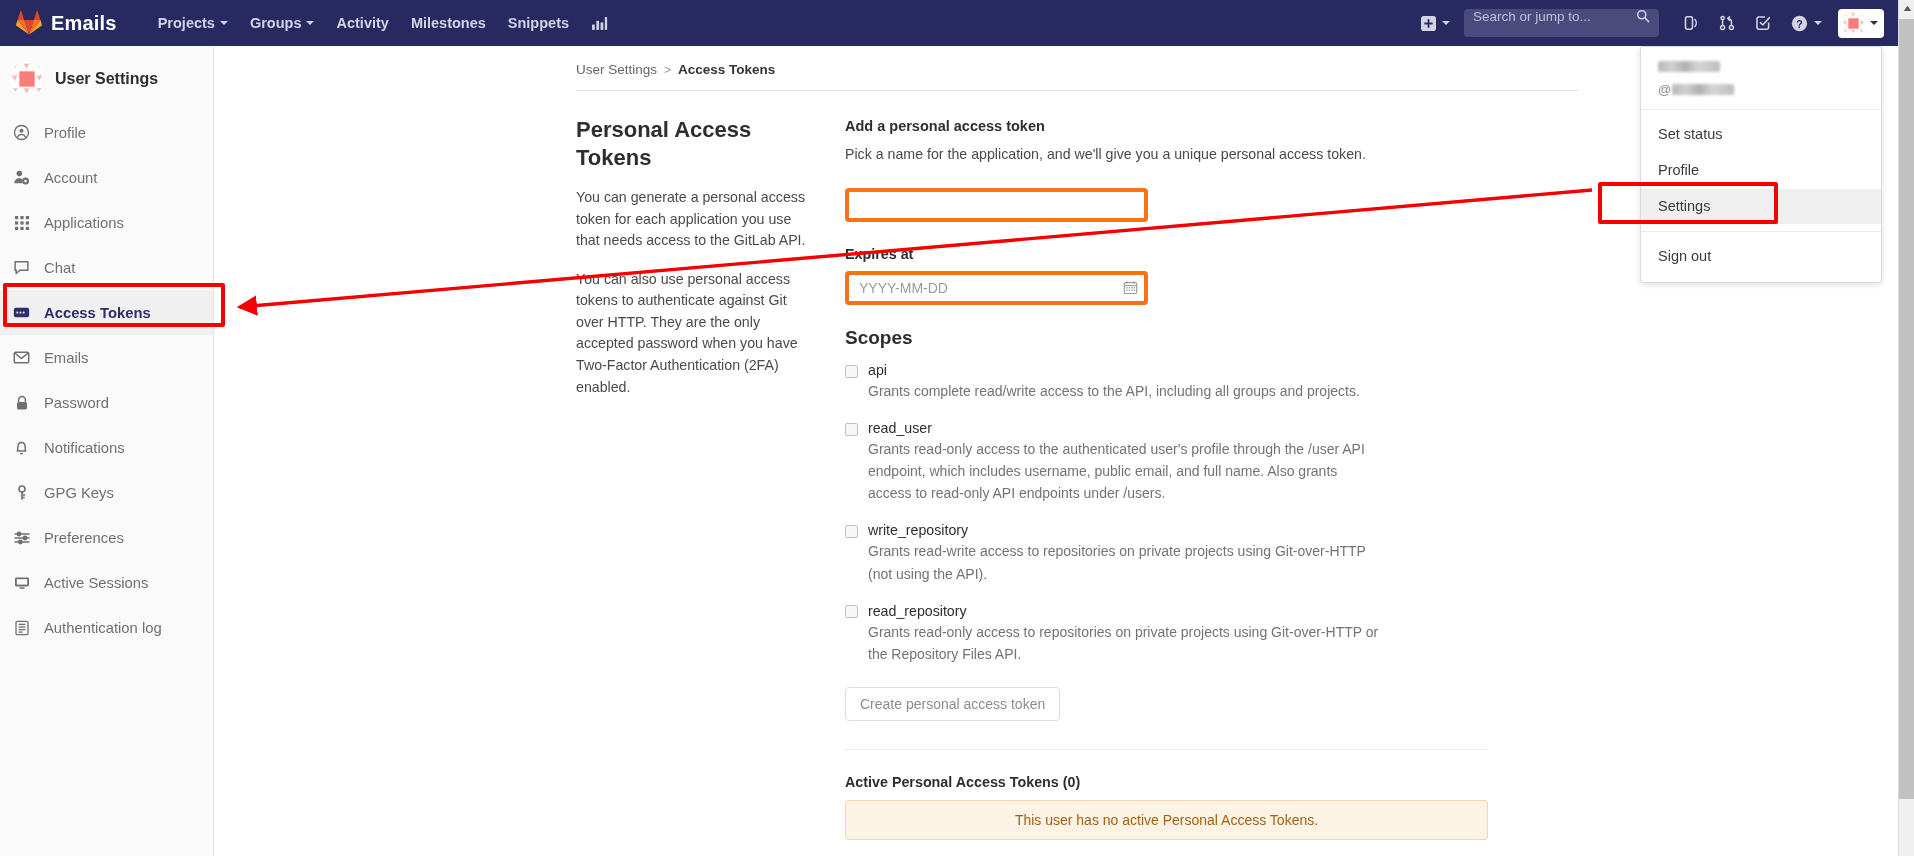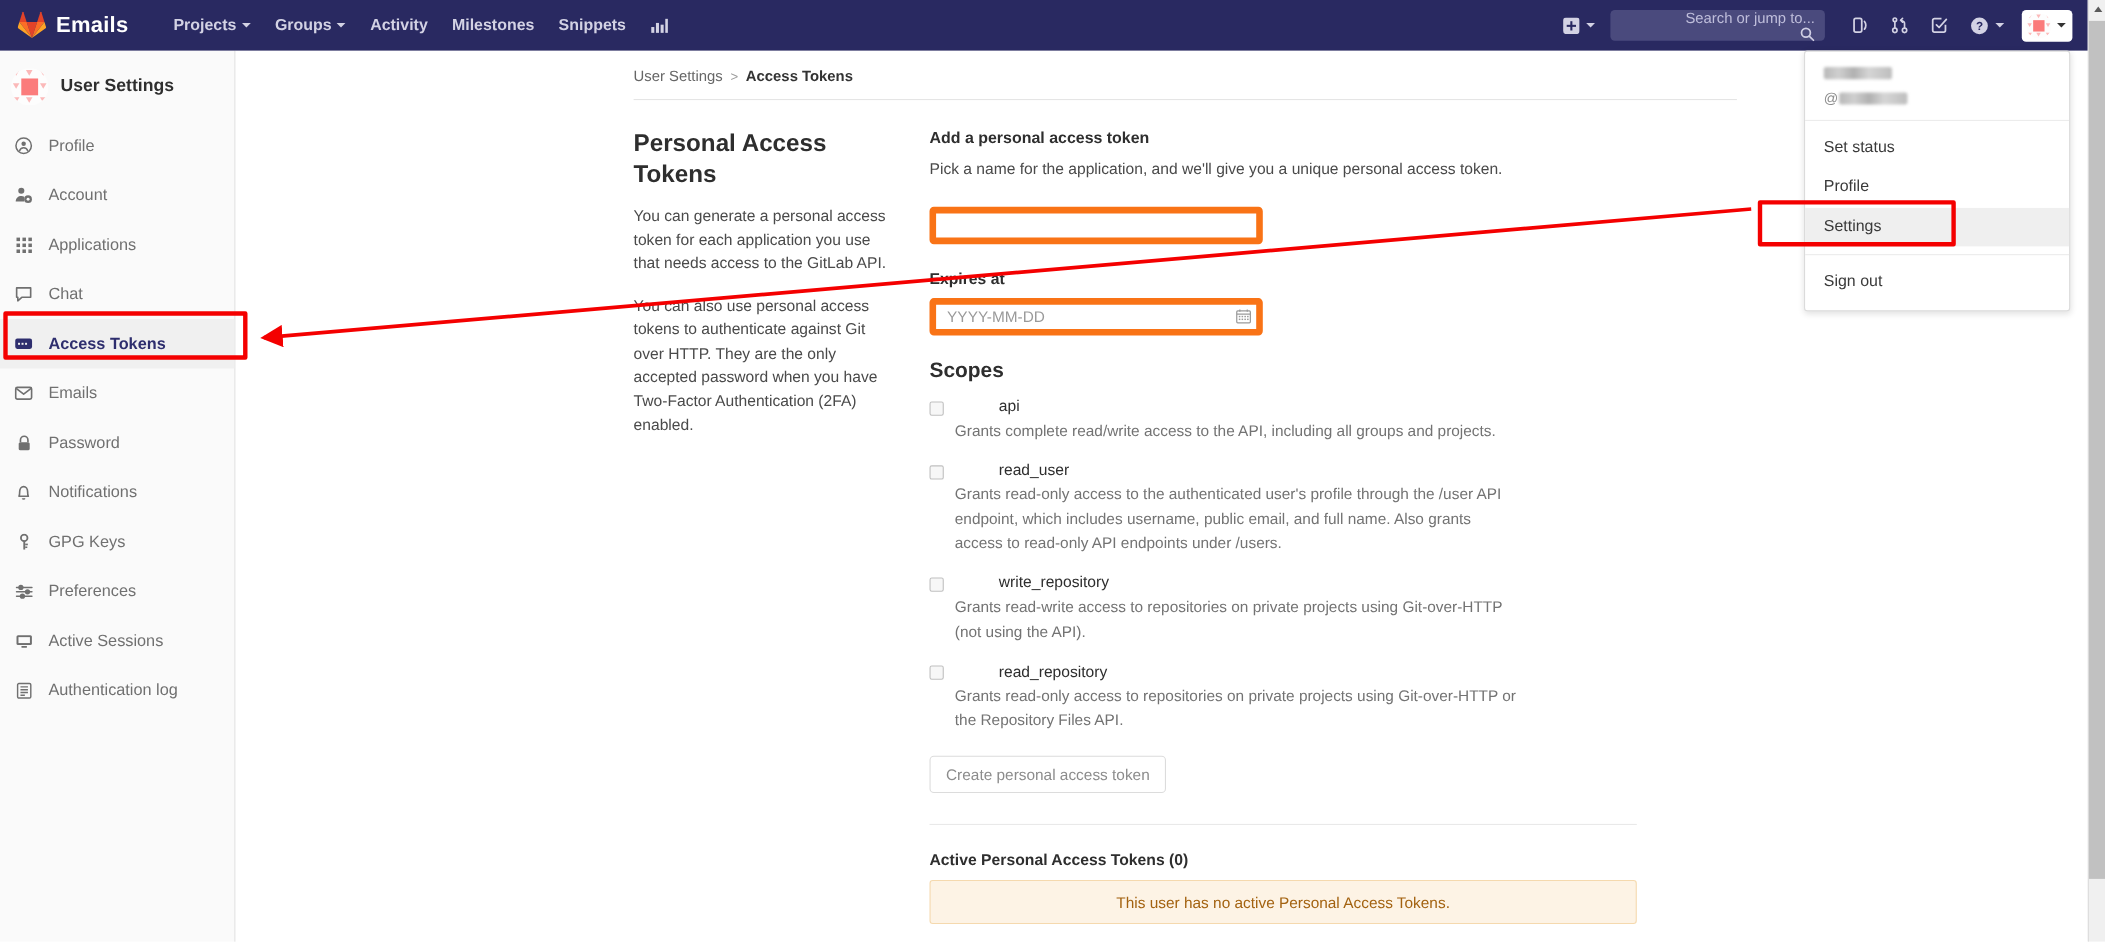--- a/index.html
+++ b/index.html
@@ -43,24 +43,23 @@
     margin-left: auto; display: flex; align-items: center;
     height: 100%; padding-right: 14px;
   }
   .plus-btn {
     display: flex; align-items: center; color: #d3d2e4;
     padding: 4px 8px; cursor: pointer; margin-right: 6px;
   }
   .search-box {
     width: 195px; height: 28px;
     background: #4a4a7d; border-radius: 4px;
-    display: flex; align-items: flex-end;
+    display: flex; align-items: flex-start;
     padding: 0 9px; cursor: text;
     margin-right: 14px;
-    flex-direction: column;
   }
   .search-placeholder { color: #bfbedb; font-size: 13.5px; flex: 1; }
   .nav-icon-btn {
     color: #d3d2e4; padding: 4px 10px; cursor: pointer;
     display: flex; align-items: center;
   }
   .avatar-btn {
     display: flex; align-items: center; cursor: pointer;
     background: #fff; border-radius: 4px;
     padding: 3px 6px 3px 4px; margin-left: 6px;
@@ -148,39 +147,39 @@
   }
   .form-desc {
     font-size: 14.2px; color: #4a4a4a; margin: 0 0 26px 0;
   }
   .field-label {
     font-size: 14.3px; font-weight: bold; color: #2e2e2e;
     margin-bottom: 9px; display: block;
   }
   .text-input {
     width: 303px; height: 34px;
-    border: 6px solid #f97316; border-radius: 4px;
+    border: 4px solid #f97316; border-radius: 4px;
     background: #fff; font-size: 14px; color: #333;
     padding: 0 10px; outline: none;
     font-family: "Liberation Sans", sans-serif;
   }
   .text-input::placeholder { color: #9a9a9a; }
   .date-wrap { position: relative; width: 303px; }
   .cal-icon {
     position: absolute; right: 10px; top: 9px;
     color: #999; pointer-events: none;
   }
   .gap-lg { height: 24px; }
 
   .scopes-label {
     font-size: 19px; font-weight: bold; color: #2e2e2e;
     margin: 0 0 13px 0;
   }
   .scope-row { margin-bottom: 18px; }
-  .scope-head { display: flex; align-items: center; gap: 40px; }
+  .scope-head { display: flex; align-items: center; }
   .scope-cb {
     width: 13px; height: 13px; margin: 2px 10px 0 0;
     border: 1px solid #c0c0c0; border-radius: 2px;
     background: #f7f7f7; flex-shrink: 0; cursor: pointer;
   }
   .scope-name {
     font-size: 14.2px; color: #2e2e2e; cursor: pointer;
   }
   .scope-desc {
     font-size: 14px; color: #737373; line-height: 1.58;

